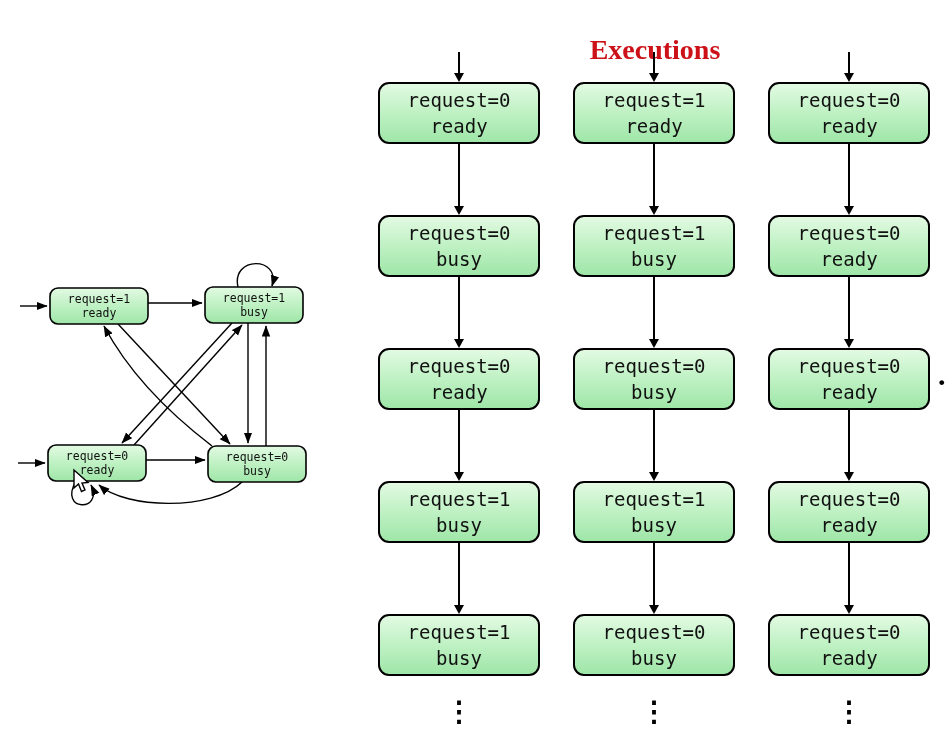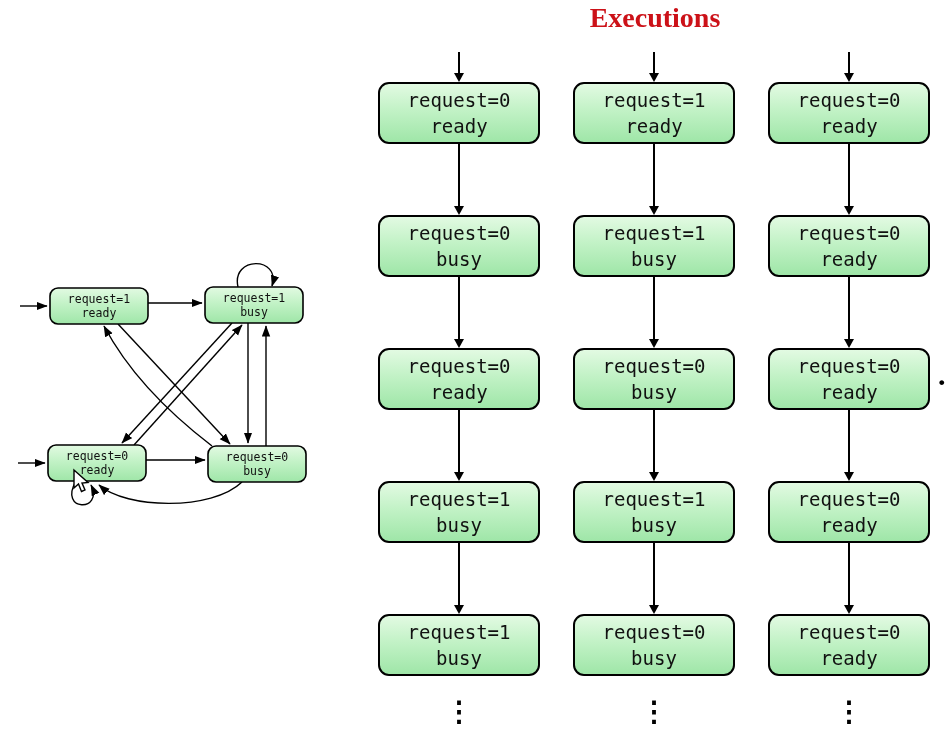--- a/index.html
+++ b/index.html
@@ -36,21 +36,21 @@
   #ts-svg{position:absolute;left:0px;top:248px;}
   .edge{stroke:#000;stroke-width:1.4;fill:none;}
   .node{stroke:#000;stroke-width:1.6;}
   .nlabel{font-family:"DejaVu Sans Mono",monospace;font-size:11.5px;fill:#111;text-anchor:middle;}
 </style>
 </head>
 <body>
 
 <div id="stage">
 
-  <div class="exec-title" style="color: rgb(204, 17, 24);">Executions</div>
+  <div class="exec-title" style="color: rgb(204, 17, 24); margin-top: 32px;">Executions</div>
 
   <div id="exec-columns">
       <div class="exec-col">
         <div class="varrow entry"></div>
         <div class="state-box">
           <div>request=0</div>
           <div>ready</div>
         </div>
         <div class="varrow link"></div>
         <div class="state-box">

